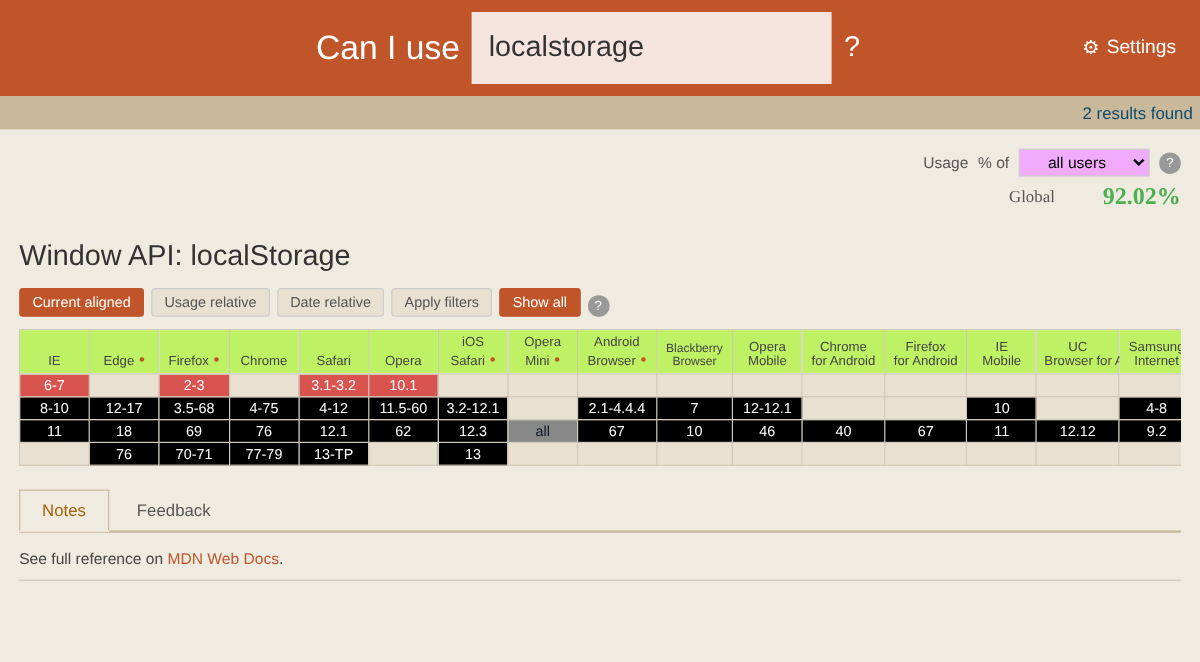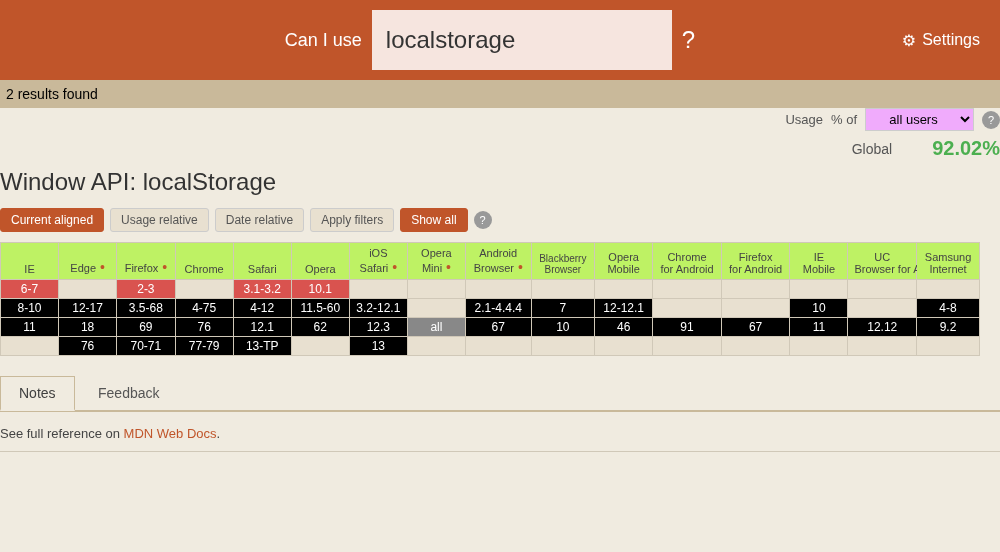--- a/index.html
+++ b/index.html
@@ -10,21 +10,21 @@
       background: #c0552a;
       color: white;
       display: flex;
       align-items: center;
       justify-content: center;
       padding: 10px 20px;
       position: relative;
       min-height: 70px;
     }
     #header .can-i-use-text {
-      font-size: 18px;
+      font-size: 28px;
       font-weight: 300;
       margin-right: 10px;
     }
     #header input {
       background: rgba(255,255,255,0.85);
       border: none;
       padding: 16px 14px;
       font-size: 24px;
       width: 300px;
       color: #333;
@@ -43,29 +43,29 @@
       color: white;
       font-size: 16px;
       background: none;
       border: none;
       cursor: pointer;
       position: absolute;
       right: 20px;
     }
     #results-bar {
       background: #c9b99a;
-      text-align: left;
+      text-align: right;
       padding: 6px;
       font-size: 14px;
-      color: #000000;
+      color: #0c4a6e;
     }
 
     
     #main {
-      padding: 0;
+      padding: 16px;
       background: #f0ebe0;
     }
     #feature-title {
       font-size: 24px;
       font-weight: 300;
       color: #333;
       margin-bottom: 12px;
     }
 
     
@@ -85,32 +85,33 @@
       background: #f0abfc;
       text-align: center;
     }
     #global-row {
       display: flex;
       justify-content: flex-end;
       align-items: center;
       gap: 40px;
       font-size: 14px;
       color: #555;
-      margin-bottom: 8px;
+      margin-bottom: 24px;
+      font-family: Liberation Serif, serif;
     }
     #global-pct {
       font-size: 20px;
       color: #4caf50;
       font-weight: bold;
     }
 
     
     #filter-bar {
       display: flex;
-      align-items: center;
+      align-items: flex-end;
       gap: 6px;
       margin-bottom: 10px;
     }
     .filter-btn {
       padding: 4px 10px;
       font-size: 12px;
       border: 1px solid #ccc;
       cursor: pointer;
       background: #e8e0d0;
       color: #555;
@@ -161,42 +162,42 @@
       position: relative;
     }
     #compat-table td {
       border: 1px solid #d0c8b8;
       padding: 2px;
       text-align: center;
       vertical-align: middle;
     }
     .cell-green { background: #000000; color: white; font-size: 12px; padding: 4px 6px; }
     .cell-red { background: #d9534f; color: white; font-size: 12px; padding: 4px 6px; }
-    .cell-gray { background: #888; color: #ffffff; font-size: 12px; padding: 4px 6px; }
+    .cell-gray { background: #888; color: #0f172a; font-size: 12px; padding: 4px 6px; }
     .cell-empty { background: #e8e0d0; }
     .header-dot { color: #c0552a; font-size: 14px; }
 
     
     #tabs-area {
       margin-top: 20px;
       border-bottom: 2px solid #c9b99a;
     }
     .tab {
       display: inline-block;
       padding: 8px 18px;
       cursor: pointer;
       font-size: 14px;
       color: #555;
       border: 1px solid transparent;
     }
     .tab.active {
       background: #f0ebe0;
       border: 1px solid #c9b99a;
       border-bottom: 2px solid #f0ebe0;
-      color: #404040;
+      color: #a16207;
       margin-bottom: -2px;
     }
 
     
     #notes-content {
       padding: 14px 0;
       font-size: 13px;
       color: #444;
     }
     #notes-content a { color: #c0552a; text-decoration: none; }
@@ -318,21 +319,21 @@
             <td class="cell-green">18</td>
             <td class="cell-green">69</td>
             <td class="cell-green">76</td>
             <td class="cell-green">12.1</td>
             <td class="cell-green">62</td>
             <td class="cell-green">12.3</td>
             <td class="cell-gray">all</td>
             <td class="cell-green">67</td>
             <td class="cell-green">10</td>
             <td class="cell-green">46</td>
-            <td class="cell-green">91</td>
+            <td class="cell-green">40</td>
             <td class="cell-green">67</td>
             <td class="cell-green">11</td>
             <td class="cell-green">12.12</td>
             <td class="cell-green">9.2</td>
           </tr>
           <tr>
             <td class="cell-empty"></td>
             <td class="cell-green">76</td>
             <td class="cell-green">70-71</td>
             <td class="cell-green">77-79</td>

